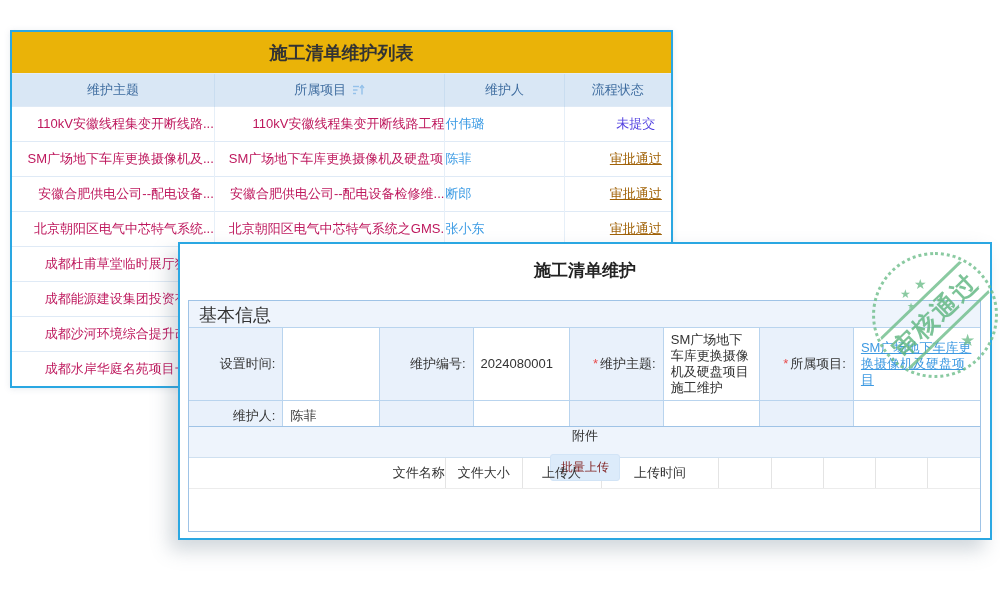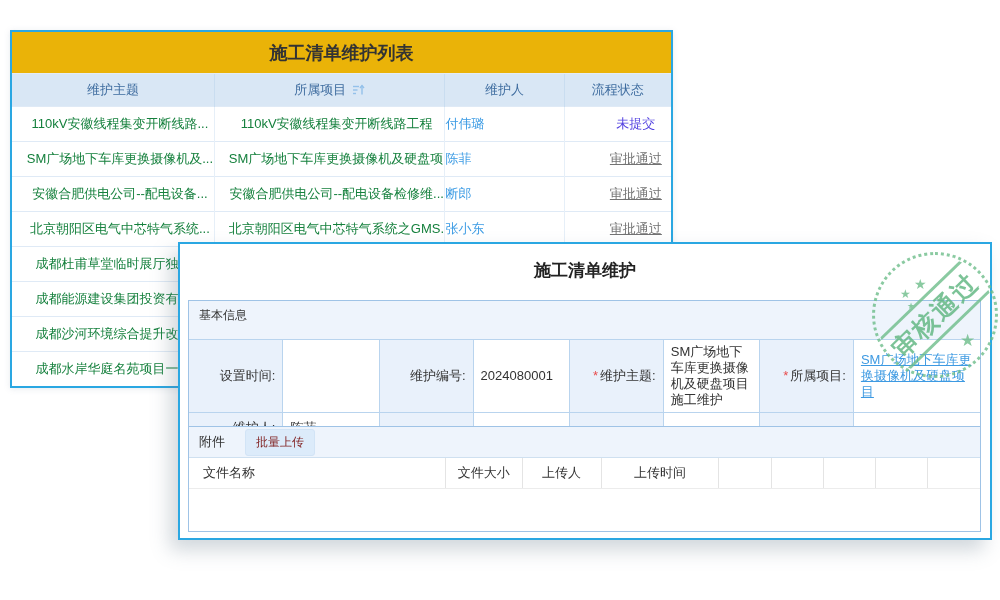--- a/index.html
+++ b/index.html
@@ -14,62 +14,62 @@
      font-weight:bold; color:#333; border-bottom:1px solid #e4ecf5; background:#eab308;}
   #list-table { width:100%; border-collapse:collapse; table-layout:fixed; font-size:13px; }
   #list-table col.c1{width:30.7%} #list-table col.c2{width:35.0%}
   #list-table col.c3{width:18.1%} #list-table col.c4{width:16.2%}
   #list-table th { background:#d9e7f5; color:#3e6c9f; font-weight:normal; height:32px;
      border-left:1px solid #c9ddf0; }
   #list-table th:first-child { border-left:none; }
   #list-table td { height:35px; border-top:1px solid #dfeaf6; border-left:1px solid #e6eff8;
      overflow:hidden; white-space:nowrap; }
   #list-table td:first-child { border-left:none; }
-  td.cell-link { color:#15803d; text-align:center; padding-left:14px; }
+  td.cell-link { color:#be185d; text-align:right; padding-left:14px; }
   td.cell-person { color:#3b9be4; text-align:left; }
   td.cell-status { text-align:center;padding-left:36px; }
   .status-pending { color:#5240e0; }
-  .status-approved { color:#737373; text-decoration:underline; }
+  .status-approved { color:#a16207; text-decoration:underline; }
   .sort-icon { display:inline-block; vertical-align:-2px; margin-left:6px; }
 
   
   #detail-window { left:178px; top:242px; width:814px; height:298px;
      box-shadow:-8px 10px 18px rgba(90,110,130,.28); }
   .dw-title { padding-top:15px; text-align:center; font-size:17px; font-weight:bold; color:#222; }
   .box { position:absolute; left:8px; right:9px; border:1px solid #9fc3e6; background:#fff; }
   #basic-box { top:56px; }
-  .section-bar { background:#eef4fc; height:39px; line-height:28px; padding-left:10px;
-     font-size:12px; color:#333; border-bottom:1px solid #b9d4ee; }
+  .section-bar { background:#eef4fc; height:27px; line-height:28px; padding-left:10px;
+     font-size:18px; color:#333; border-bottom:1px solid #b9d4ee; }
   #form-table { width:100%; border-collapse:collapse; table-layout:fixed; font-size:13px; }
   #form-table col.f-lbl{width:11.8%} #form-table col.f-val{width:12.1%}
   #form-table col.f-last{width:15.9%}
   #form-table td { border:1px solid #b9d4ee; padding:4px 7px; vertical-align:middle; }
   #form-table tr:first-child td { border-top:none; }
   #form-table td:first-child { border-left:none; }
   #form-table td:last-child { border-right:none; }
   #form-table tr.r1 td { height:54px; }
   #form-table tr.r2 td { height:30px; border-bottom:none; }
   td.lbl { background:#e9f1fb; text-align:right; color:#333; line-height:16px; }
   td.val { background:#fff; text-align:left; line-height:16px; }
   .req { color:#e84c4c; margin-right:2px; }
   .proj-link { color:#3e9ae2; text-decoration:underline; line-height:16px; cursor:pointer; }
 
   #attach-box { top:182px; bottom:6px; }
-  .attach-bar { background:#eef4fc; height:31px; display:flex; align-items:center; gap:20px;
-     padding-left:10px; font-size:13px; border-bottom:1px solid #cfe0f0; }
+  .attach-bar { background:#eef4fc; height:31px; display:flex; align-items:center; gap:9px;
+     padding-left:1px; font-size:13px; border-bottom:1px solid #cfe0f0;flex-direction:column; }
   .btn-batch { background:#dcebfa; color:#7f1d1d; border:1px solid #d2e4f6; border-radius:3px;
      font-size:12px; padding:4px 10px; cursor:pointer; font-family:inherit; }
   #attach-table { width:100%; border-collapse:collapse; table-layout:fixed; font-size:13px; }
   #attach-table col.a1{width:32.4%} #attach-table col.a2{width:9.7%}
   #attach-table col.a3{width:10.0%} #attach-table col.a4{width:14.9%}
   #attach-table col.ax{width:6.6%}
   #attach-table th { height:30px; font-weight:normal; color:#333; border-right:1px solid #e4e4e4;
      border-bottom:1px solid #ececec; text-align:center; }
   #attach-table th:last-child { border-right:none; }
-  #attach-table th.a-name { text-align:left; padding-left:14px;margin-top:45px; }
+  #attach-table th.a-name { text-align:right; padding-left:14px;margin-top:45px; }
 
   
   .stamp { position:absolute; left:692px; top:8px; width:126px; height:126px; opacity:.8;
      pointer-events:none; z-index:5; }
   .stamp-circle { position:absolute; inset:0; border:3px dotted #6dbd8a; border-radius:50%; }
   .stamp-clip { position:absolute; inset:4px; border-radius:50%; overflow:hidden; }
   .stamp-band { position:absolute; left:-40px; right:-40px; top:50%; height:44px; margin-top:-22px;
      transform:rotate(-44deg); border-top:3px solid #6dbd8a; border-bottom:3px solid #6dbd8a;
      display:flex; align-items:center; justify-content:center;
      font-size:25px; font-weight:bold; color:#5cb57e; letter-spacing:2px; white-space:nowrap; }

